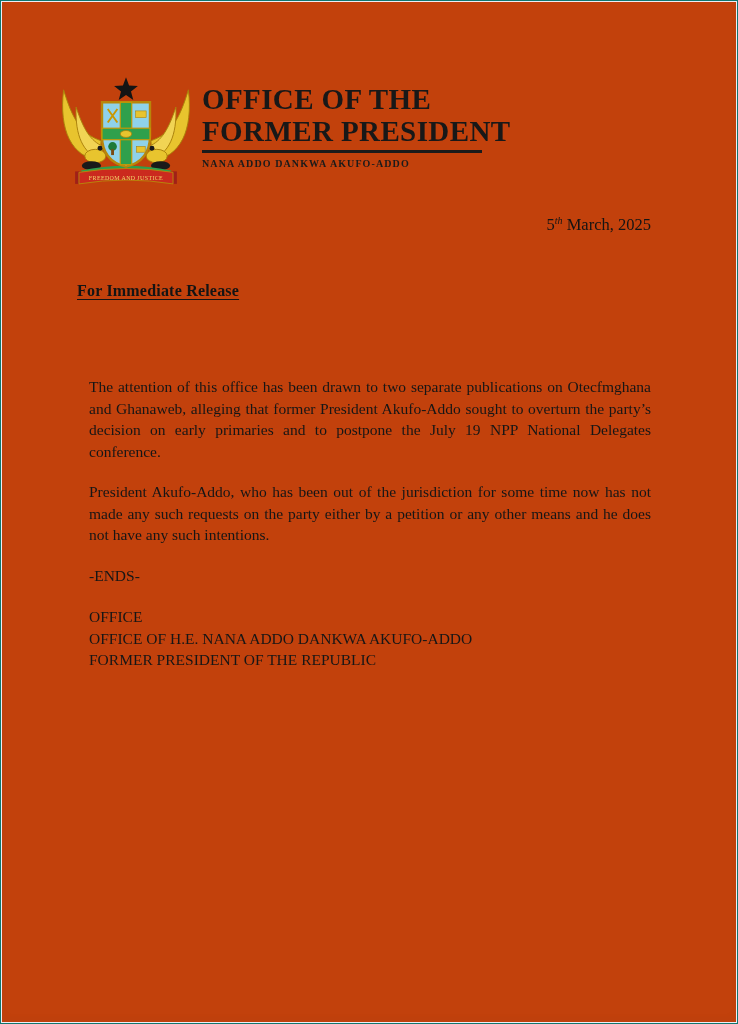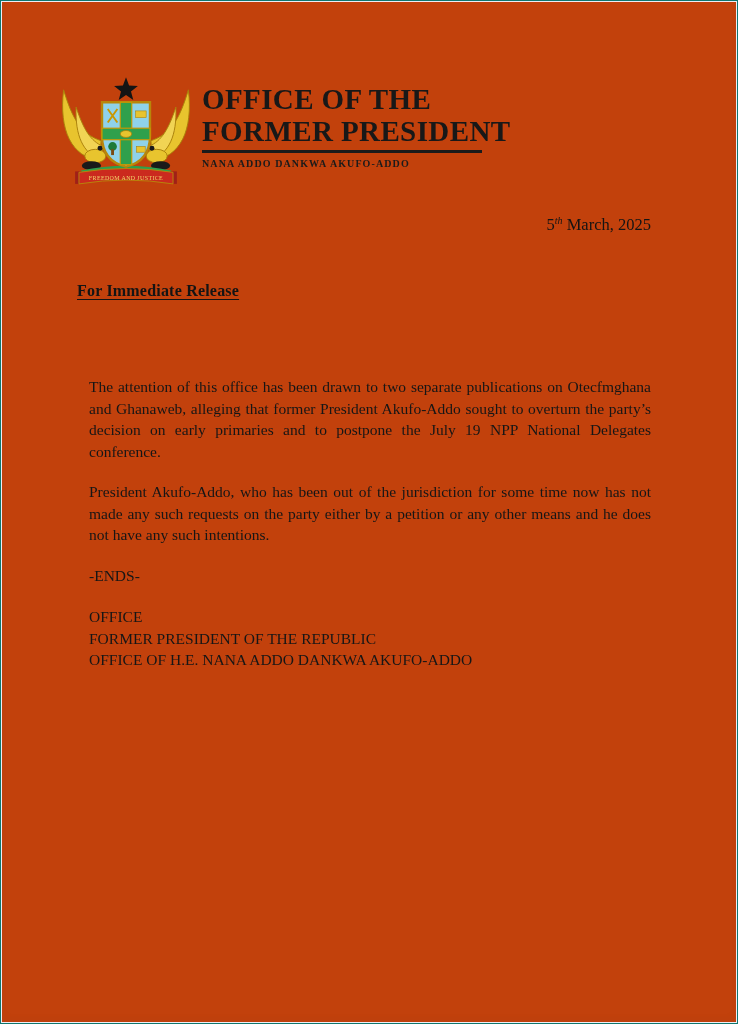--- a/index.html
+++ b/index.html
@@ -106,18 +106,18 @@
   <div class="date"><span>5</span><sup>th</sup><span> March, 2025</span></div>
 
   <div class="release">For Immediate Release</div>
 
   <div class="body">
     <p>The attention of this office has been drawn to two separate publications on Otecfmghana and Ghanaweb, alleging that former President Akufo-Addo sought to overturn the party’s decision on early primaries and to postpone the July 19 NPP National Delegates conference.</p>
     <p>President Akufo-Addo, who has been out of the jurisdiction for some time now has not made any such requests on the party either by a petition or any other means and he does not have any such intentions.</p>
     <p class="ends">-ENDS-</p>
     <div class="signature">
       <div>OFFICE</div>
+      <div>OFFICE OF H.E. NANA ADDO DANKWA AKUFO-ADDO</div>
       <div>FORMER PRESIDENT OF THE REPUBLIC</div>
-      <div>OFFICE OF H.E. NANA ADDO DANKWA AKUFO-ADDO</div>
     </div>
   </div>
 
 </div>
 
 </body></html>

